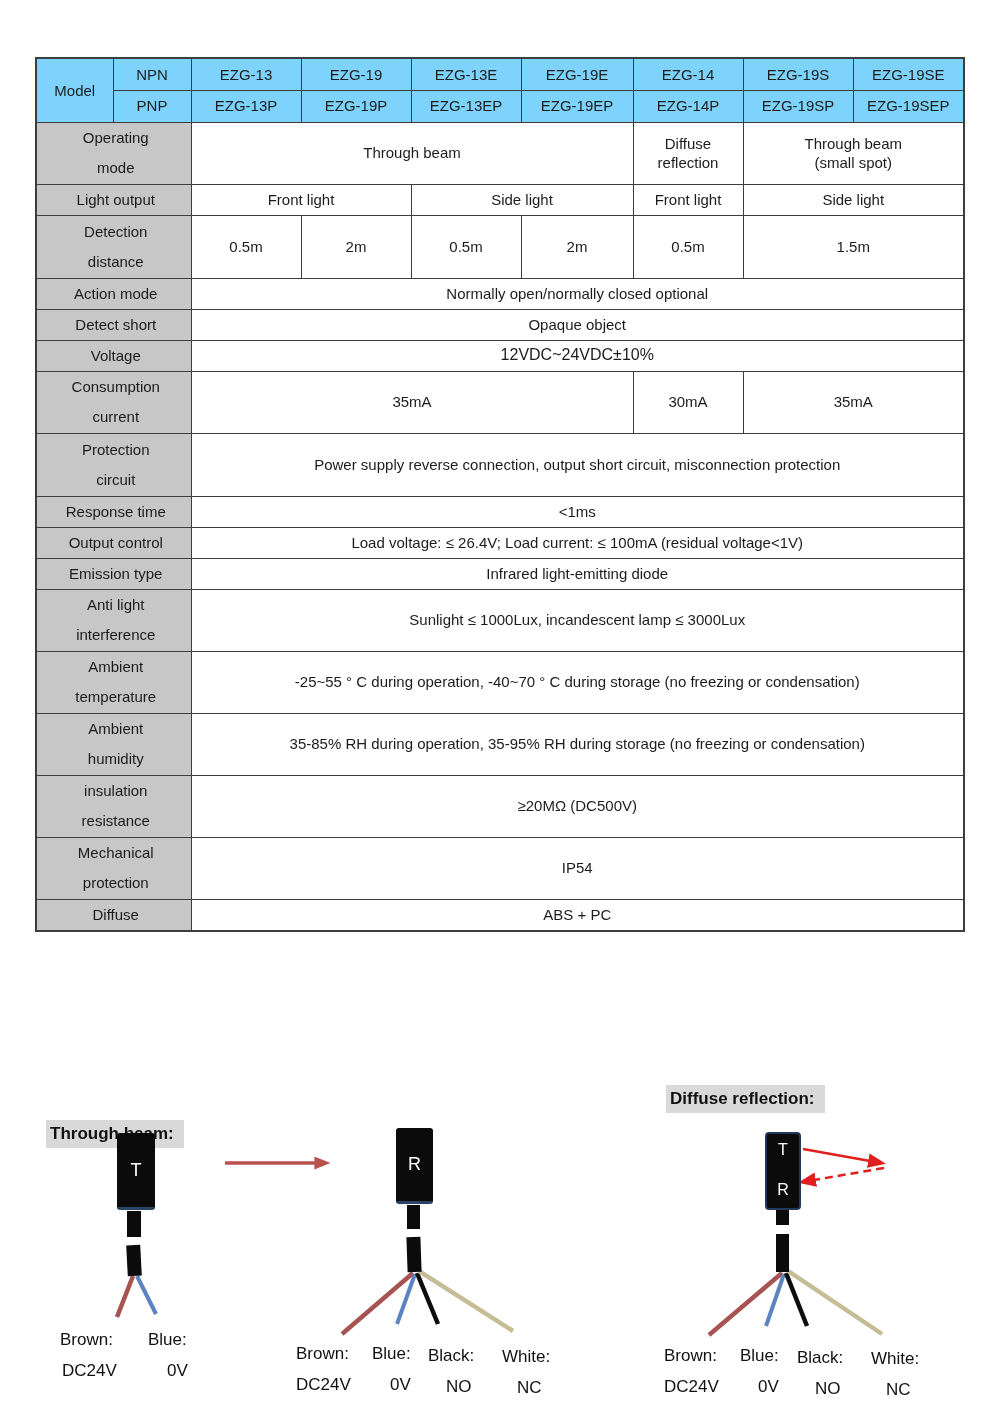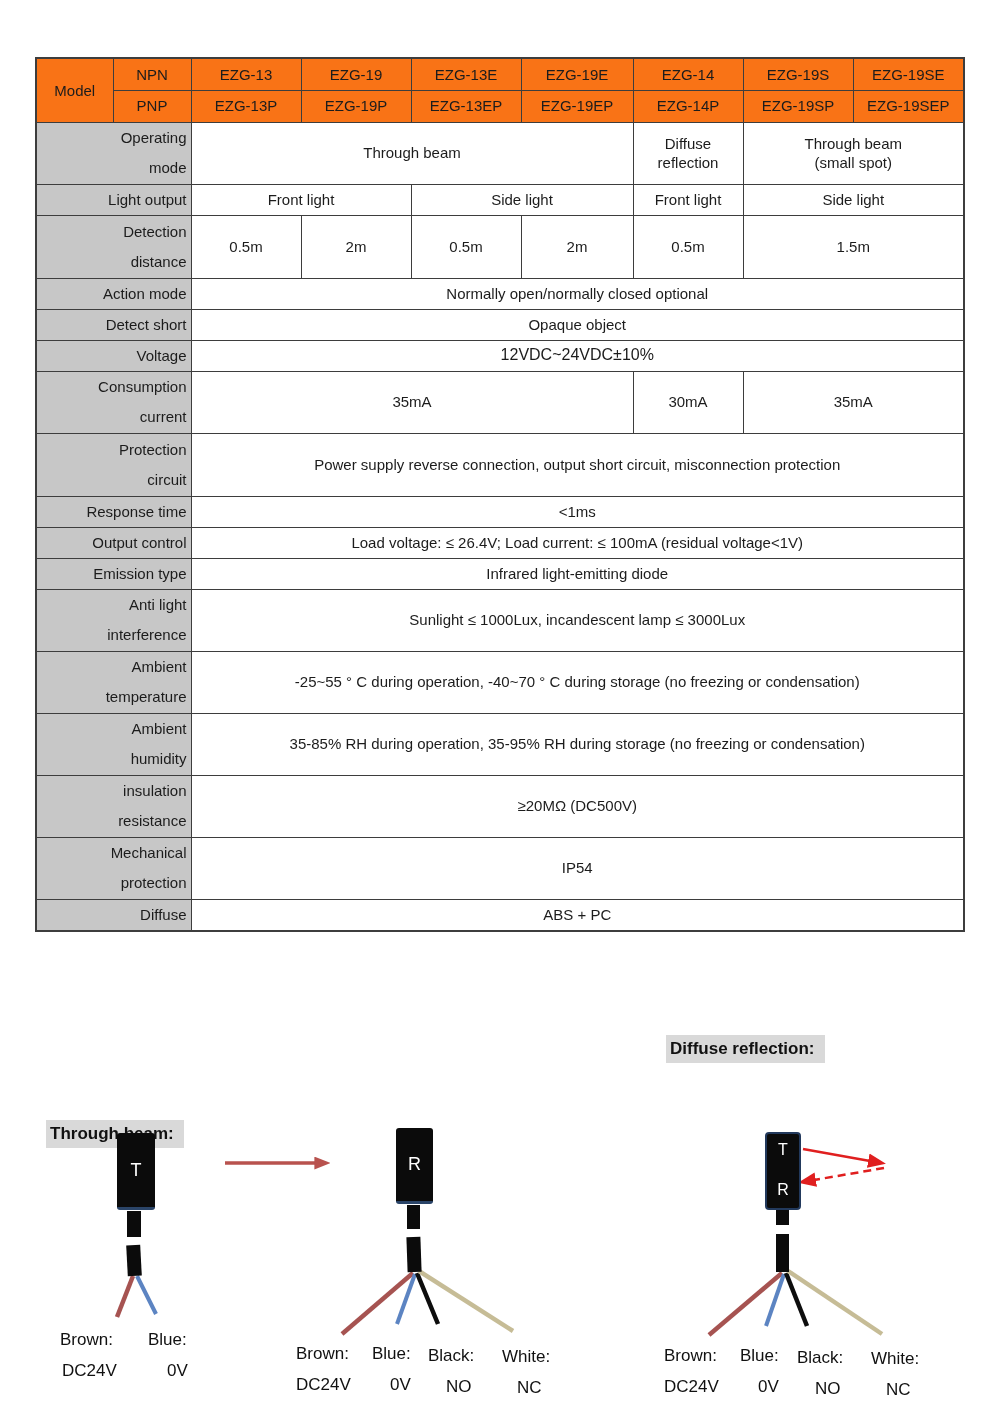--- a/index.html
+++ b/index.html
@@ -15,24 +15,24 @@
   table.spec {
     position:absolute; left:35px; top:57px; width:928px;
     border-collapse:collapse; table-layout:fixed; font-size:15px;
     border:2px solid #3d3d3d;
   }
   .spec td {
     border:1px solid #3d3d3d; text-align:center; vertical-align:middle;
     padding:0 4px; line-height:1.3; overflow:hidden;
   }
   .spec td.lbl {
-    background:#c7c7c7; text-align:right; padding-left:8px;
+    background:#c7c7c7; text-align:center; padding-left:8px;
     white-space:pre-line; line-height:30px;
   }
-  .spec td.hdr { background:#f97316; }
+  .spec td.hdr { background:#7dd3fc; }
   tr.r30 { height:30px;margin-top:8px; } tr.r31 { height:31px; } tr.r32 { height:32px; }
   tr.r62 { height:62px; } tr.r63 { height:63px;padding-left:8px; }
   
   .sub-label {
     position:absolute; background:#d9d9d9; color:#111;
     font-size:17px; font-weight:bold; line-height:28px; padding:0 10px 0 4px; white-space:nowrap;
   }
   .sensor {
     position:absolute; background:#0b0b0b; border-radius:3px; color:#fff;
     display:flex; align-items:center; justify-content:center;
@@ -176,21 +176,21 @@
     </tr>
     <tr class="r31">
       <td class="lbl" colspan="2">Diffuse</td>
       <td colspan="7">ABS + PC</td>
     </tr>
   </tbody>
     </table>
 
 
   <div class="sub-label" style="left:46px; top:1120px;">Through beam:</div>
-  <div class="sub-label" style="left:666px; top:1035px;text-align:center;">Diffuse reflection:</div>
+  <div class="sub-label" style="left:666px; top:1085px;text-align:center;">Diffuse reflection:</div>
 
   <svg class="overlay" width="1000" height="1428" viewBox="0 0 1000 1428">
     <defs>
       <marker id="ah-dark" viewBox="0 0 10 8" refX="1" refY="4" markerWidth="16" markerHeight="13" markerUnits="userSpaceOnUse" orient="auto">
           <polygon points="0,0 10,4 0,8" fill="#b8524e"></polygon>
         </marker>
       <marker id="ah-bright" viewBox="0 0 10 8" refX="1" refY="4" markerWidth="18" markerHeight="15" markerUnits="userSpaceOnUse" orient="auto">
           <polygon points="0,0 10,4 0,8" fill="#e01f1f"></polygon>
         </marker>
     </defs>

